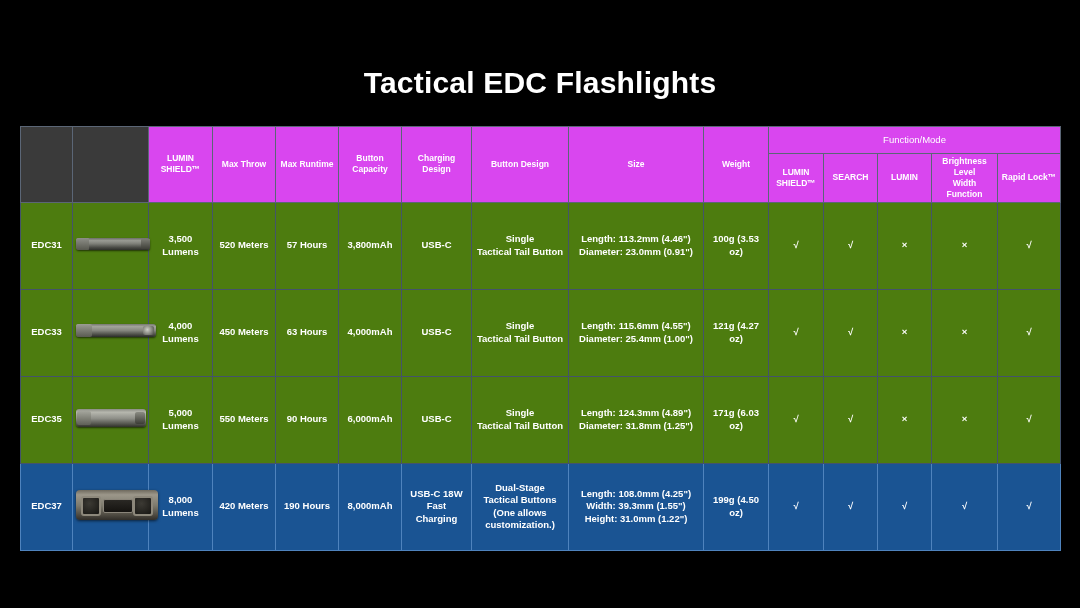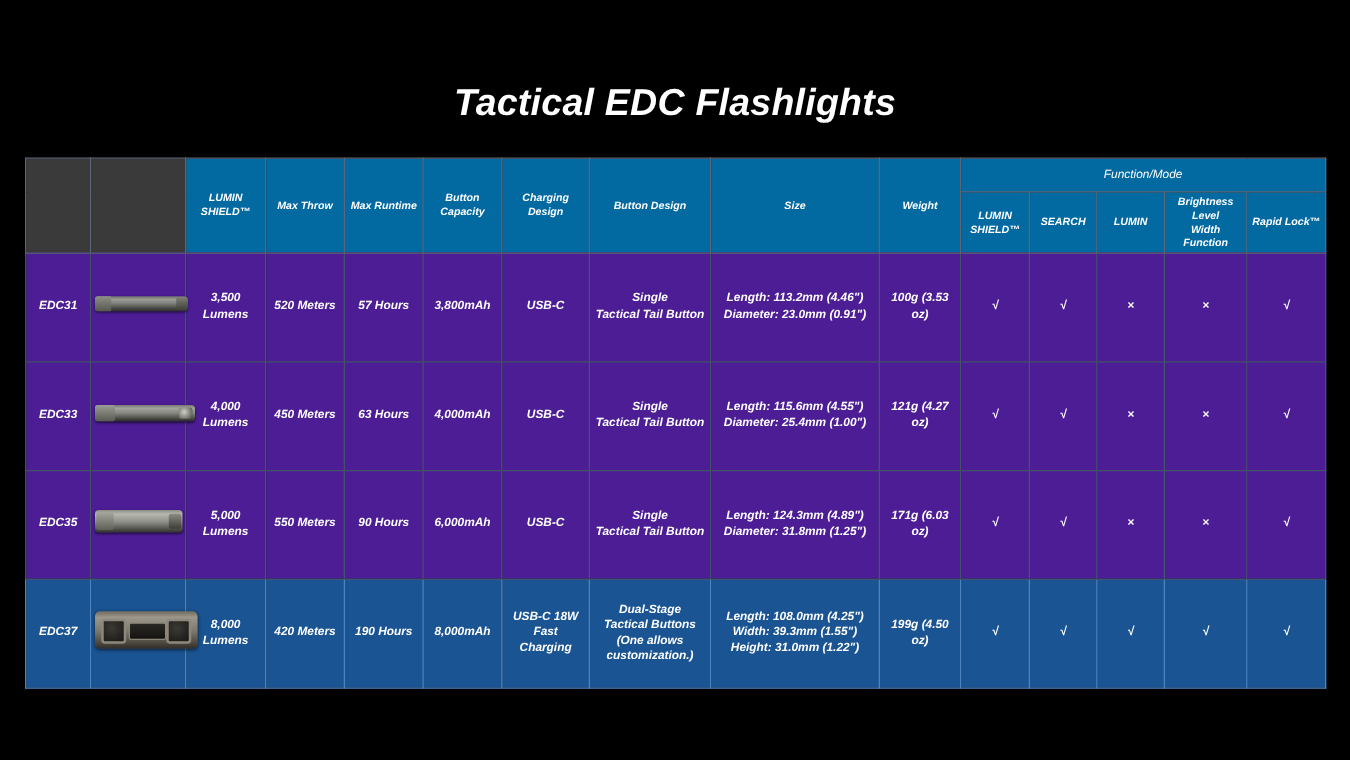--- a/index.html
+++ b/index.html
@@ -12,21 +12,20 @@
     height: 608px;
     font-family: "Liberation Sans", sans-serif;
     color: #ffffff;
     overflow: hidden;
   }
   .page {
     position: relative;
     width: 940px;
     height: 608px;
     background: #000000;
-    font-style: italic;
   }
   .page-title {
     position: absolute;
     top: 66px;
     left: 0;
     width: 1080px;
     text-align: center;
     font-size: 30px;
     font-weight: bold;
     letter-spacing: 0.2px;
@@ -44,36 +43,36 @@
     width: 1040px;
   }
   table.spec th, table.spec td {
     border: 1px solid #5b6676;
     text-align: center;
     vertical-align: middle;
     padding: 2px 3px;
     line-height: 1.28;
   }
   thead th {
-    background: #0369a1;
+    background: #d946ef;
     color: #ffffff;
     font-size: 8.5px;
     font-weight: bold;
     border-color: #6d6d6d;
   }
   thead th.blank-head {
     background: #3a3a3a;
   }
   thead th.grp {
     font-size: 9.5px;
     font-weight: normal;
     height: 22px;
   }
   tbody tr.row {
-    background: #4c1d95;
+    background: #4d7c0f;
   }
   tbody tr.row.highlight {
     background: #1a5493;
   }
   tbody tr.row td {
     font-size: 9.5px;
     font-weight: bold;
     color: #ffffff;
     border-color: #44536b;
     height: 82px;

